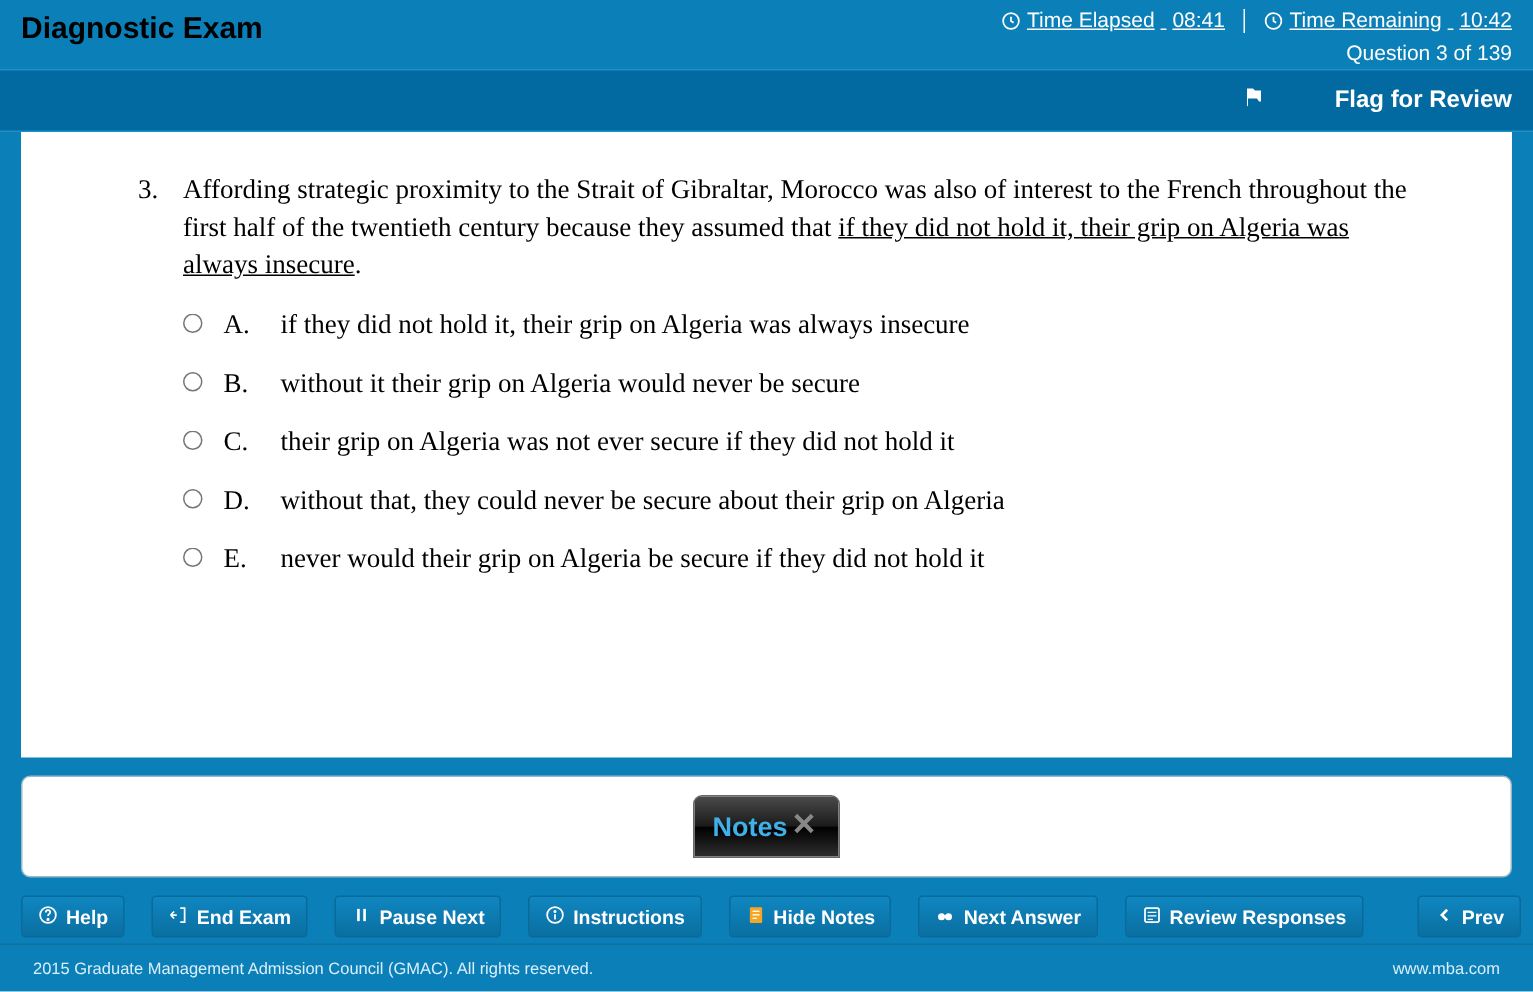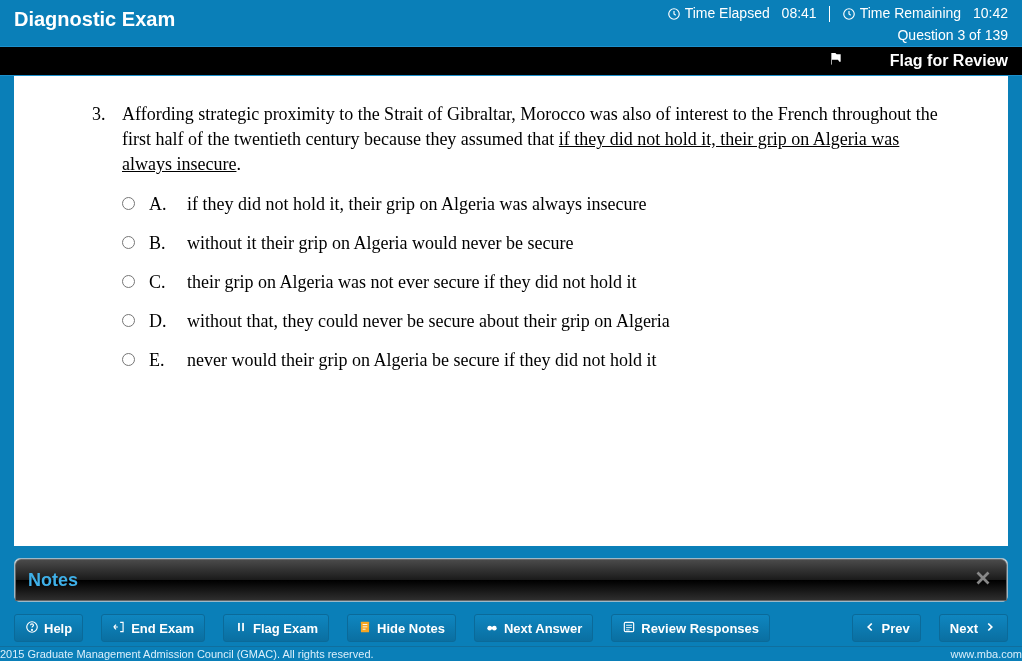--- a/index.html
+++ b/index.html
@@ -1,52 +1,52 @@
 <!DOCTYPE html>
 <html><head>
 <meta charset="utf-8">
 <style>
   * { box-sizing: border-box; margin: 0; padding: 0; }
   html, body { width: 1022px; height: 661px; font-family: Arial, Helvetica, sans-serif; background: #fff; overflow: hidden; }
   .app { width: 1022px; height: 661px; display: flex; flex-direction: column; background: #0a7fb8; }
   .header { background: #0a7fb8; color: #fff; height: 46px; display: flex; align-items: flex-start; padding: 4px 14px 0; }
-  .header-title { font-size: 20px; font-weight: bold; margin-top: 4px; color: #ffffff; }
+  .header-title { font-size: 20px; font-weight: bold; margin-top: 4px; color: #000000; }
   .header-right { margin-left: auto; text-align: right; font-size: 14px; line-height: 1.4; }
   .timer-row { display: flex; align-items: center; gap: 6px; justify-content: flex-end; }
-  .timer-item { display: inline-flex; align-items: center; gap: 4px; }
+  .timer-item { display: inline-flex; align-items: center; gap: 4px; text-decoration: underline; }
   .divider { width:1px; height:16px; background:#fff; margin:0 6px; }
   .clock-icon svg { width:14px; height:14px; display:block; }
   .q-count { font-size:14px; margin-top:2px; }
-  .flag-bar { height: 30px; background: #000000; display:flex; align-items:center; justify-content:flex-end; padding-right:14px; color:#fff; font-size:16px; font-weight:bold; border-top:1px solid #1d90cc; border-bottom:1px solid #1d90cc;gap:40px; }
+  .flag-bar { height: 42px; background: #0369a1; display:flex; align-items:center; justify-content:flex-end; padding-right:14px; color:#fff; font-size:16px; font-weight:bold; border-top:1px solid #1d90cc; border-bottom:1px solid #1d90cc;gap:40px; }
   .flag-bar .flag-icon { margin-right:6px; }
   .content-wrap { flex:1; background:#0a7fb8; padding:0 14px 8px; display:flex; flex-direction:column; gap:0; overflow:hidden; }
   .question-area { background:#fff; padding:26px 60px 20px 78px; font-family: "Times New Roman", Times, serif; font-size:18px; color:#000; line-height:1.4; flex:1; overflow:auto; }
   .q-row { display:flex; }
   .q-num { width:30px; flex-shrink:0; }
   .q-text { flex:1; }
   .q-text .uline { text-decoration: underline; }
   .choices { margin-top:14px; }
   .choice { display:flex; align-items:flex-start; gap:14px; margin:8px 0 14px 0; }
   .choice input[type=radio] { margin-top:5px; cursor:pointer; }
   .choice .lbl { width:24px; flex-shrink:0; }
   .choice .txt { flex:1; }
-  .notes-panel { background:#fff; border:1px solid #9cb8c7; border-radius:6px; margin-top:12px; padding:0; display:flex; flex-direction:column; }
+  .notes-panel { background:#fff; border:1px solid #9cb8c7; border-radius:6px; margin-top:12px; padding:12px; display:flex; flex-direction:column;align-items:center; }
   .notes-header { height:42px; background: linear-gradient(to bottom, #4a4a4a 0%, #1a1a1a 50%, #000 51%, #2e2e2e 100%); border:1px solid #666; border-radius:6px 6px 0 0; display:flex; align-items:center; padding:0 12px; }
   .notes-title { color:#3fb0e8; font-weight:bold; font-size:18px; }
   .notes-close { margin-left:auto; color:#888; cursor:pointer; }
   .notes-close svg { width:22px; height:22px; }
   .notes-body { padding:12px 14px 10px; }
   .notes-body textarea { width:100%; height:100px; border:2px solid #2ea6e3; padding:4px 6px; font-family: "Courier New", monospace; font-size:16px; resize:none; outline:none; }
   .notes-submit-row { text-align:center; padding:4px 0 10px; }
   .submit-btn { background: linear-gradient(to bottom, #2fb3ef 0%, #0a90d4 100%); color:#fff; font-weight:bold; font-size:16px; border:1px solid #0b77ae; border-radius:5px; padding:5px 24px; cursor:pointer; }
   .toolbar { height:36px; background:#0a7fb8; display:flex; gap:18px; padding:0 14px 0 14px; align-items:center; }
   .tool-btn { background: linear-gradient(to bottom, #0f86c0 0%, #0a6fa1 100%); border:1px solid #0b6a99; color:#fff; font-size:13px; font-weight:bold; height:28px; padding:0 10px; display:inline-flex; align-items:center; gap:5px; border-radius:3px; cursor:pointer; white-space:nowrap; }
   .tool-btn svg { width:14px; height:14px; }
   .spacer { flex:1; }
-  .footer { height:15px; background:#0a7fb8; color:#dbeffb; font-size:11px; display:flex; align-items:center; padding:0 0; border-top:1px solid #106f9e; }
+  .footer { height:32px; background:#0a7fb8; color:#dbeffb; font-size:11px; display:flex; align-items:center; padding:0 22px; border-top:1px solid #106f9e; }
   .footer .url { margin-left:auto; }
 </style>
 </head>
 <body>
 
 <div class="app">
 
   <div class="header">
     <div class="header-title">Diagnostic Exam</div>
     <div class="header-right">
@@ -151,21 +151,29 @@
             <path d="M14 4h5v16h-5"></path>
             <path d="M10 12H3m0 0l4-4m-4 4l4 4"></path>
           </svg></span>
       <span>End Exam</span>
     </button>
     <button class="tool-btn">
       <span><svg viewBox="0 0 24 24" fill="#fff">
             <rect x="7" y="5" width="3" height="14"></rect>
             <rect x="14" y="5" width="3" height="14"></rect>
           </svg></span>
-      <span>Flag Exam</span>
+      <span>Pause Next</span>
+    </button>
+    <button class="tool-btn">
+      <span><svg viewBox="0 0 24 24" fill="none" stroke="#fff" stroke-width="2">
+            <circle cx="12" cy="12" r="9"></circle>
+            <circle cx="12" cy="8" r="0.8" fill="#fff"></circle>
+            <path d="M12 11v6"></path>
+          </svg></span>
+      <span>Instructions</span>
     </button>
     <button class="tool-btn">
       <span><svg viewBox="0 0 24 24" fill="#f5a623">
             <rect x="5" y="3" width="14" height="18" rx="1"></rect>
             <rect x="8" y="7" width="8" height="1.5" fill="#fff"></rect>
             <rect x="8" y="11" width="8" height="1.5" fill="#fff"></rect>
             <rect x="8" y="15" width="5" height="1.5" fill="#fff"></rect>
           </svg></span>
       <span>Hide Notes</span>
     </button>

